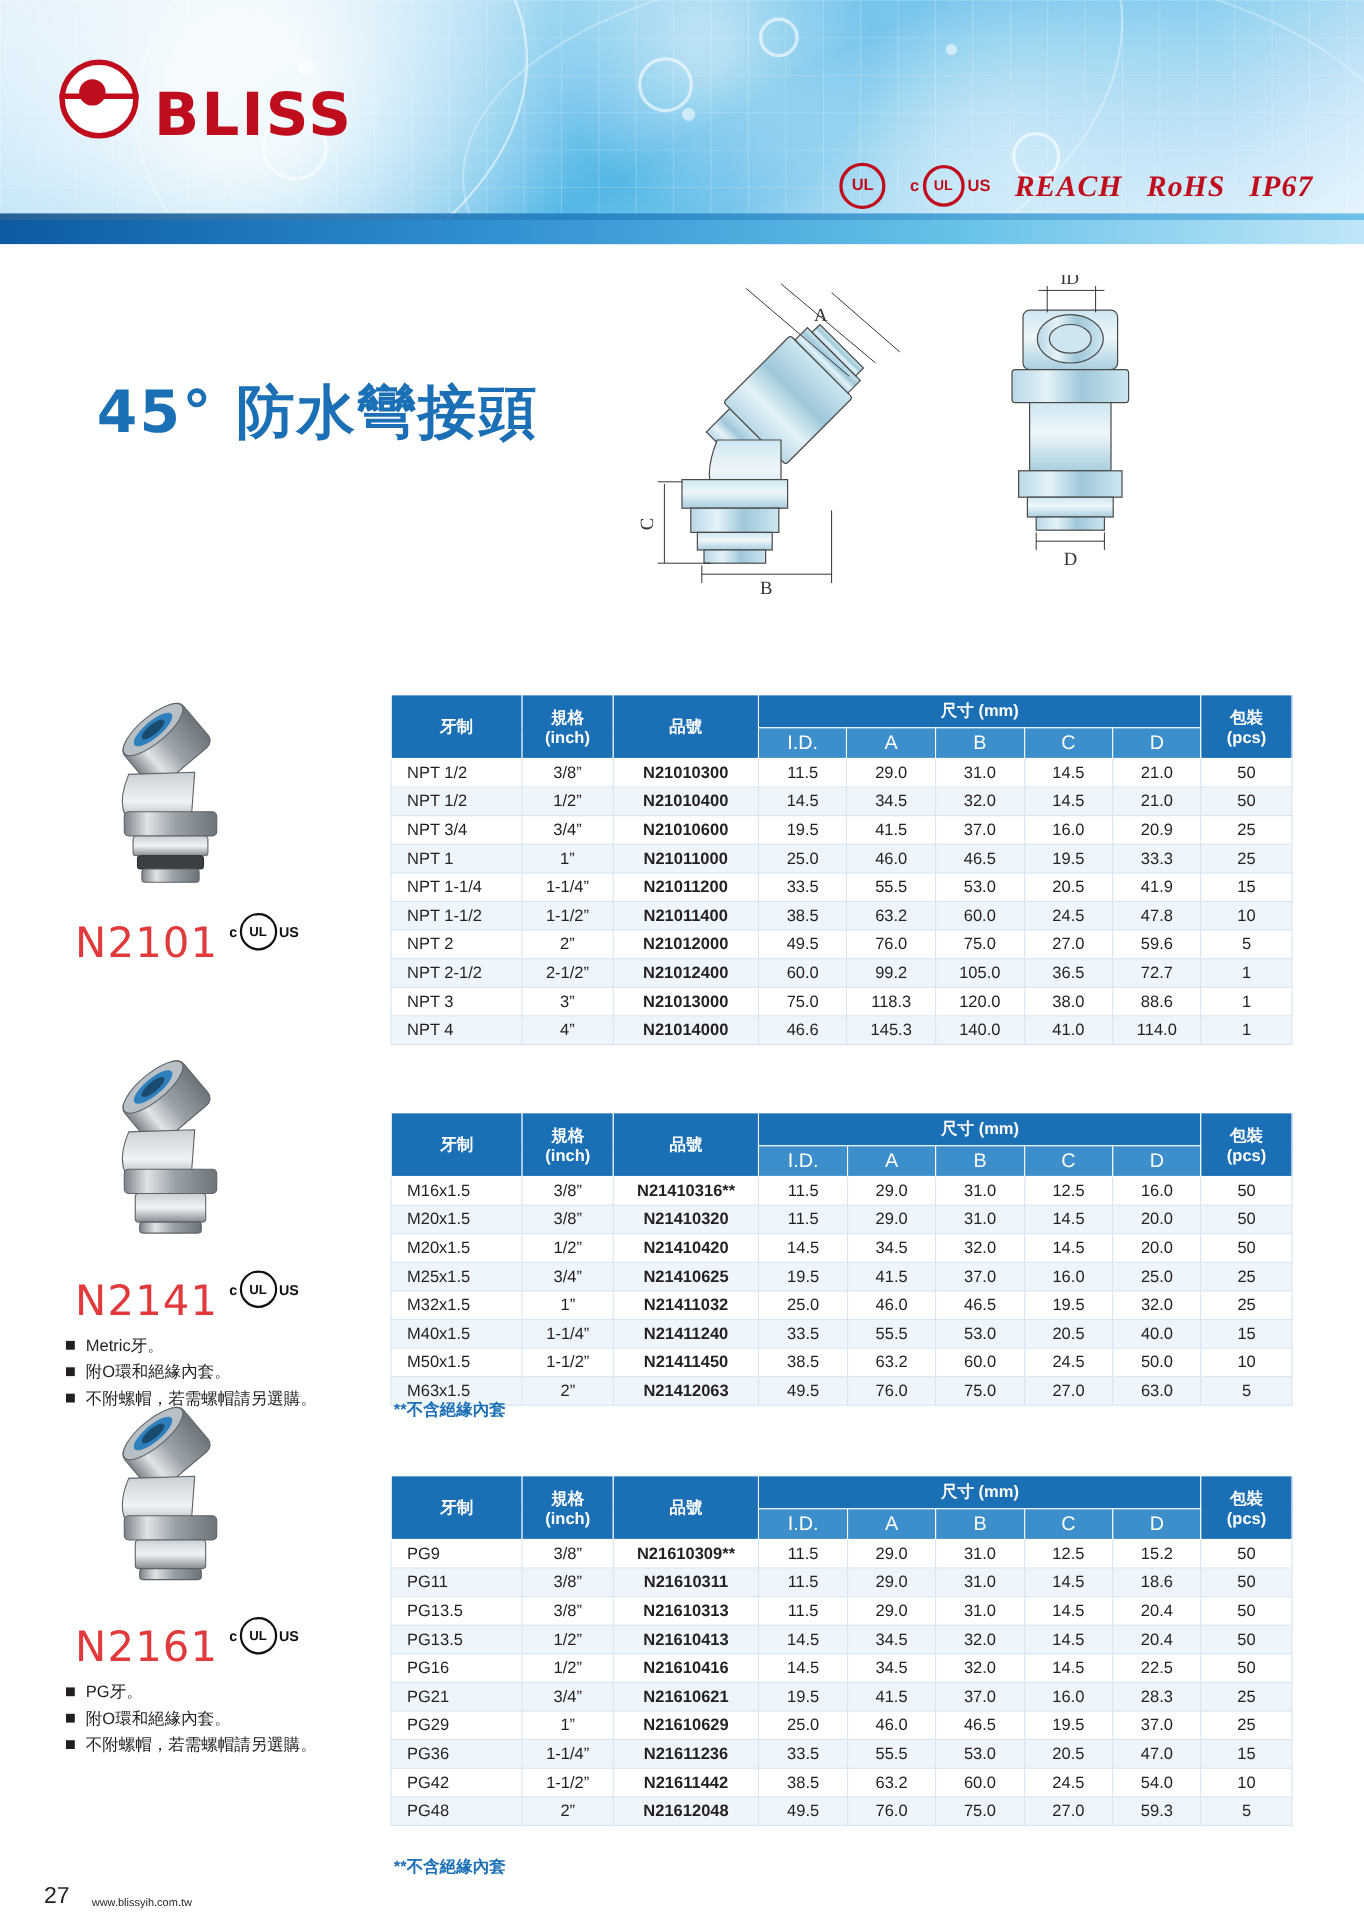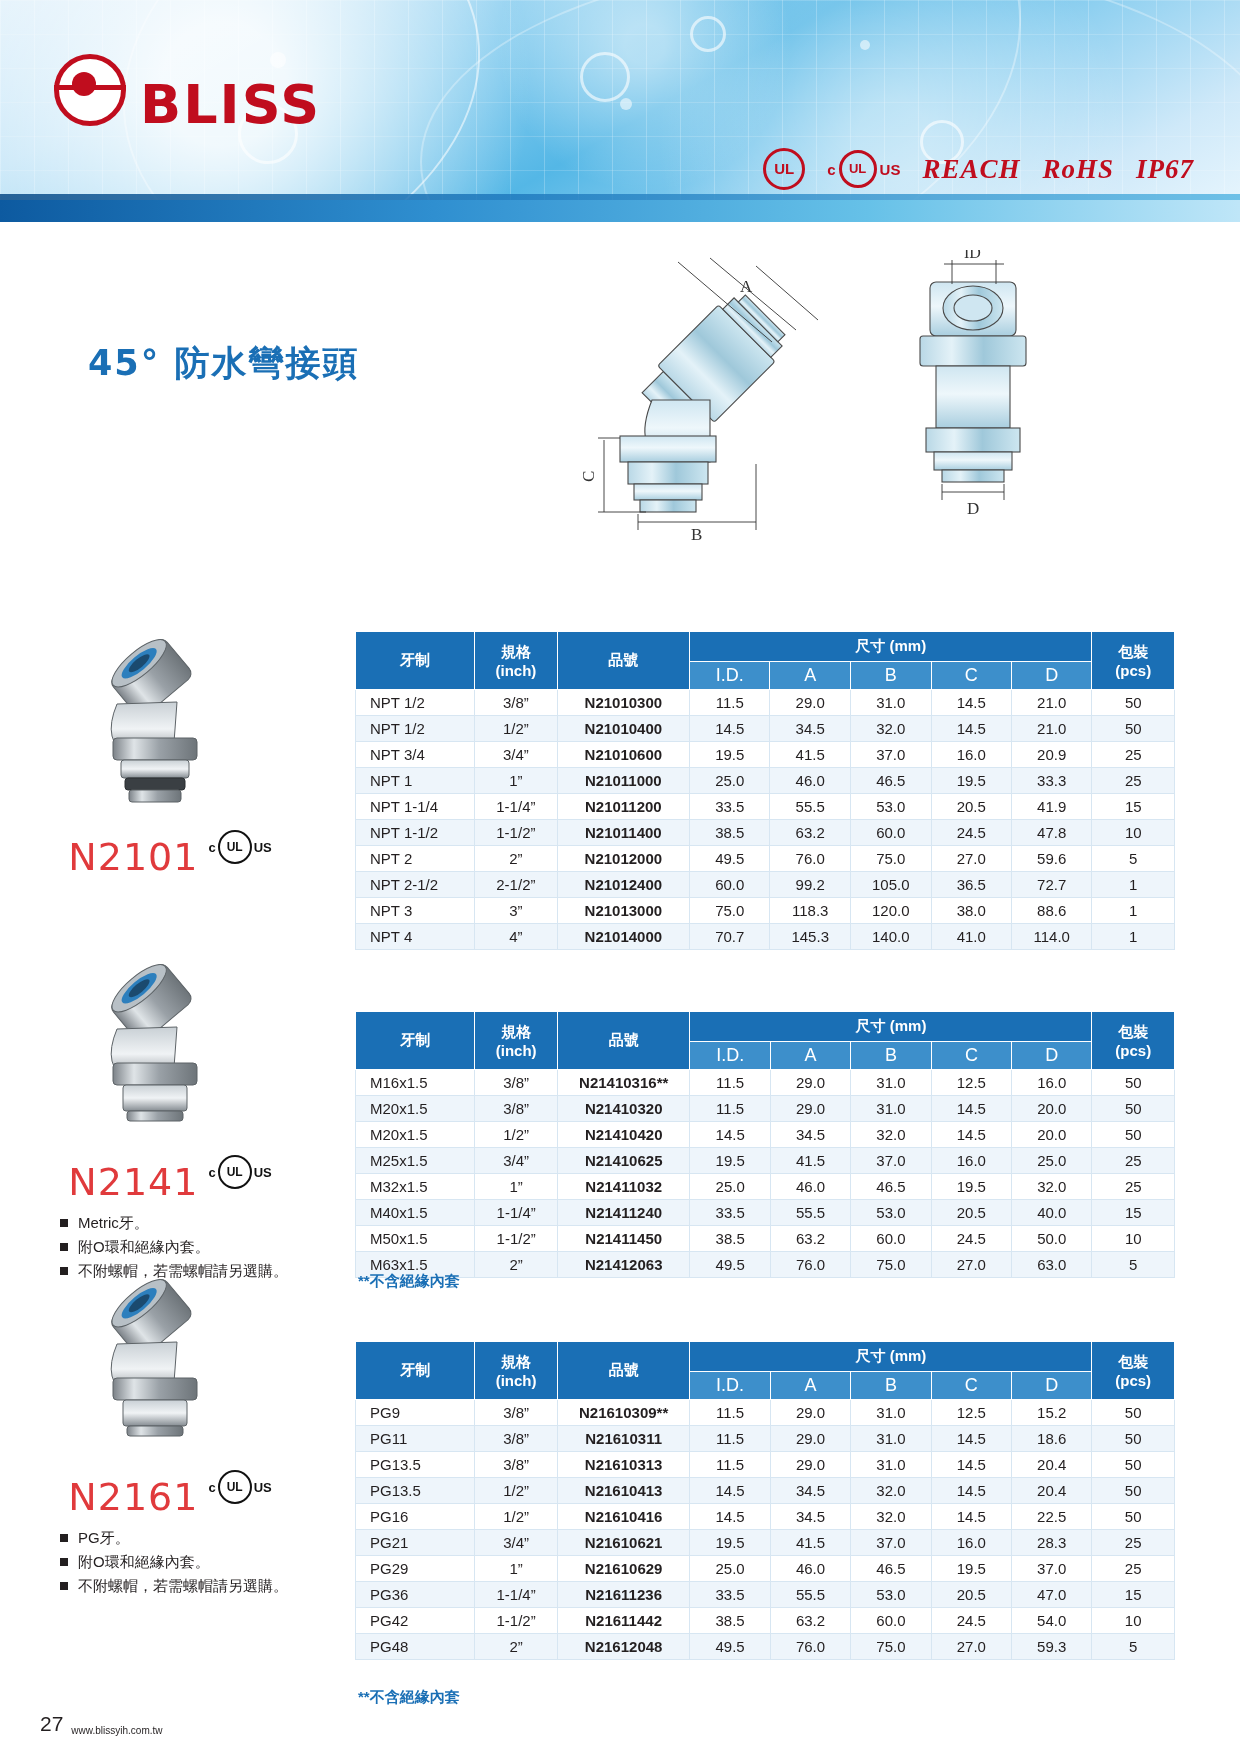--- a/index.html
+++ b/index.html
@@ -52,21 +52,21 @@
   .logo .word{font-size:54px;font-weight:bold;letter-spacing:2px;color:#c00d1e;font-family:"DejaVu Sans", sans-serif;margin-top:29px;}
   
   .certs{position:absolute;right:46px;top:148px;display:flex;align-items:center;gap:22px;}
   .ul-badge{width:36px;height:36px;border-radius:50%;border:3px solid #c00d1e;color:#c00d1e;
     display:flex;align-items:center;justify-content:center;font-weight:bold;font-size:15px;position:relative;}
   .ul-badge span{transform:translateY(-1px);}
   .culus{display:flex;align-items:center;gap:3px;color:#c00d1e;font-weight:bold;font-size:15px;}
   .cert-text{font-family:"Liberation Serif", serif;font-style:italic;font-weight:bold;font-size:27px;color:#c00d1e;letter-spacing:1px;}
   
   .page-title{
-    position:absolute;left:88px;top:340px;font-size:35px;font-weight:bold;color:#1a6fb5;letter-spacing:2px;
+    position:absolute;left:88px;top:340px;font-size:53px;font-weight:bold;color:#1a6fb5;letter-spacing:2px;
     font-family:"DejaVu Sans", sans-serif;
   }
   
   .drawing{position:absolute;left:560px;top:250px;width:640px;height:290px;}
   
   .prod{position:absolute;width:300px;text-align:center;}
   .prod .photo{width:210px;height:185px;margin:0 auto;position:relative;}
   .prod .code{font-size:38px;color:#e03a3c;font-family:"DejaVu Sans", sans-serif;letter-spacing:1px;margin-top:20px;display:inline-block;}
   .prod .codeline{display:flex;align-items:center;justify-content:center;gap:10px;}
   .prod .ulsmall{display:flex;align-items:center;gap:2px;color:#111;font-weight:bold;font-size:13px;}
@@ -79,21 +79,21 @@
   table{border-collapse:collapse;position:absolute;font-size:15px;margin-top:36px;}
   table th,table td{border:1px solid #ffffff;}
   thead th{background:#1a6fb5;color:#fff;font-weight:bold;text-align:center;padding:5px 2px;}
   thead tr.sub th{background:#3d8fcb;font-weight:normal;font-size:18px;padding:3px 2px;}
   tbody td{text-align:center;padding:4px 2px;color:#231f20;border:1px solid #d7e6f2;background:#ffffff;}
   tbody tr:nth-child(even) td{background:#eef5fb;}
   td.partno{font-weight:bold;}
   td.left{text-align:left;padding-left:14px;}
   .footnote{position:absolute;font-size:15px;color:#1a6fb5;font-weight:bold;}
   
-  .footer{position:absolute;left:40px;bottom:18px;display:flex;align-items:flex-end;gap:8px;}
+  .footer{position:absolute;left:40px;bottom:18px;display:flex;align-items:flex-end;gap:20px;}
   .footer .pnum{font-size:21px;color:#231f20;}
   .footer .url{font-size:10px;color:#231f20;}
   
   svg{display:block;}
 </style>
 </head>
 <body>
 
 <div class="banner">
   <div class="grid"></div>
@@ -431,21 +431,21 @@
         <td>118.3</td>
         <td>120.0</td>
         <td>38.0</td>
         <td>88.6</td>
         <td>1</td>
       </tr>
       <tr>
         <td class="left">NPT 4</td>
         <td>4”</td>
         <td class="partno">N21014000</td>
-        <td>70.7</td>
+        <td>46.6</td>
         <td>145.3</td>
         <td>140.0</td>
         <td>41.0</td>
         <td>114.0</td>
         <td>1</td>
       </tr>
     </tbody>
 </table>
 
 <table id="tbl1" style="left:355px;top:975px;width:820px;">

